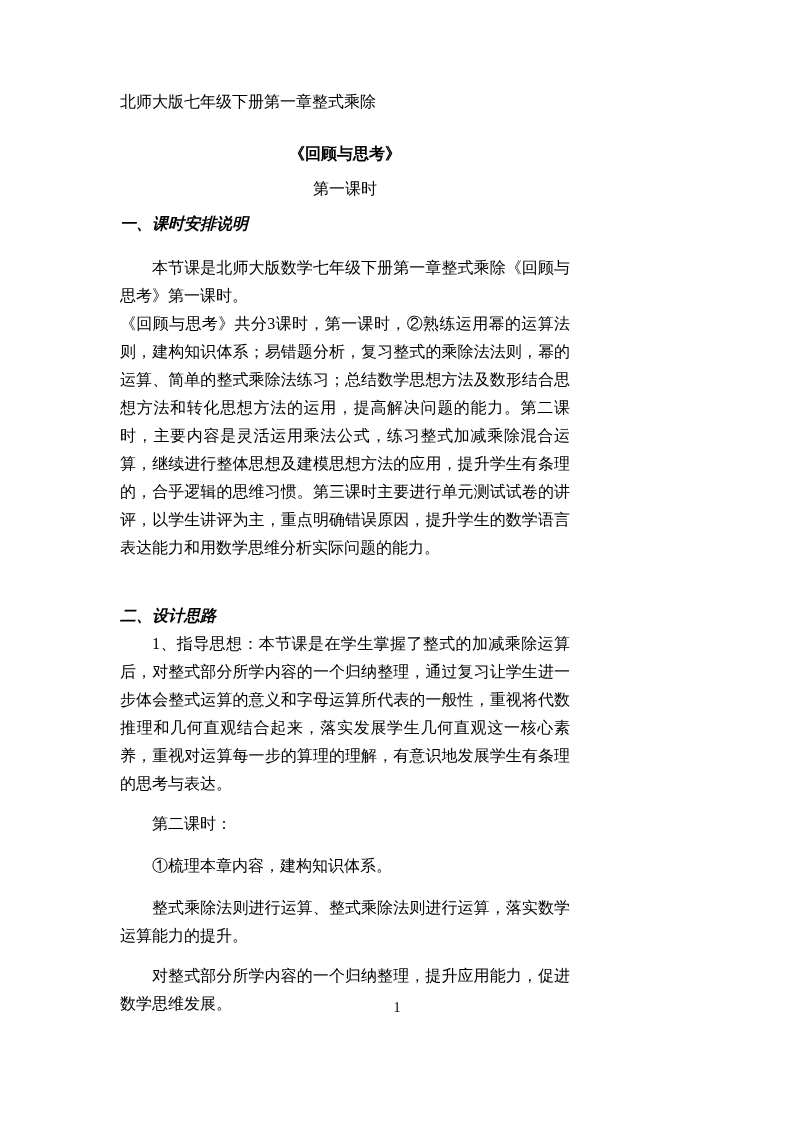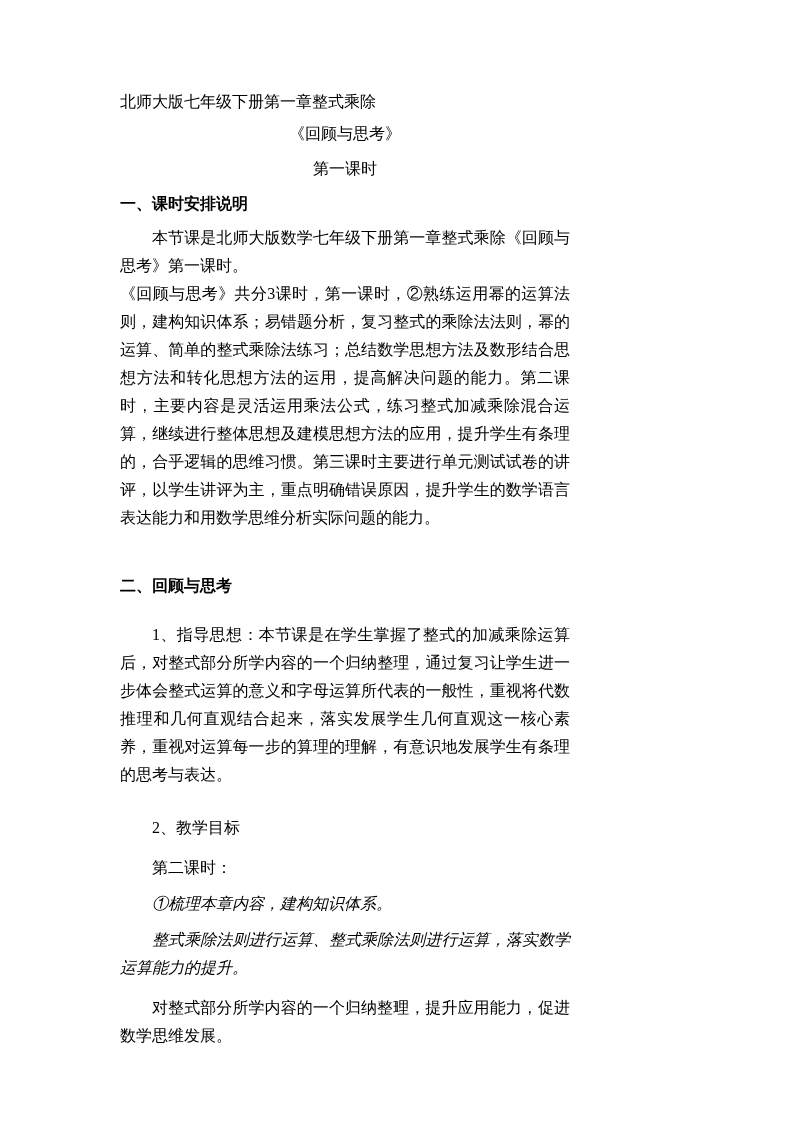--- a/index.html
+++ b/index.html
@@ -19,43 +19,44 @@
     box-sizing: border-box;
     padding: 88px 118px 0 120px;
     overflow: hidden;
   }
   .doc-header-line {
     text-align: left;
     font-weight: normal;
   }
   .doc-title {
     text-align: center;
-    font-weight: normal;
-    margin-top: 4px;
+    font-weight: bold;
+    margin-top: 24px;
   }
   .doc-subtitle {
     text-align: center;
     margin-top: 7px;
     font-family: Liberation Serif, serif;
   }
   .sec-heading {
     font-weight: bold;
     margin-top: 7px;
+    font-style: italic;
   }
   .para {
     margin: 0;
     text-align: justify;
   }
   .indent {
     text-indent: 2em;
   }
-  .mt6  { margin-top: 6px; }
+  .mt6  { margin-top: 16px; }
   .mt12 { margin-top: 12px; }
-  .mt14 { margin-top: 8px; font-style: italic; }
-  .mt15 { margin-top: 21px; }
+  .mt14 { margin-top: 14px; }
+  .mt15 { margin-top: 0; }
   .mt25 { margin-top: 25px; }
   .mt40 { margin-top: 40px; }
   .footer {
     position: absolute;
     left: 0;
     top: 998px;
     width: 794px;
     text-align: center;
     font-size: 14px;
     line-height: 20px;
@@ -71,25 +72,24 @@
   <div class="doc-title">《回顾与思考》</div>
 
   <div class="doc-subtitle">第一课时</div>
 
   <div class="sec-heading">一、课时安排说明</div>
 
   <p class="para indent mt6">本节课是北师大版数学七年级下册第一章整式乘除《回顾与思考》第一课时。</p>
 
   <p class="para">《回顾与思考》共分3课时，第一课时，②熟练运用幂的运算法则，建构知识体系；易错题分析，复习整式的乘除法法则，幂的运算、简单的整式乘除法练习；总结数学思想方法及数形结合思想方法和转化思想方法的运用，提高解决问题的能力。第二课时，主要内容是灵活运用乘法公式，练习整式加减乘除混合运算，继续进行整体思想及建模思想方法的应用，提升学生有条理的，合乎逻辑的思维习惯。第三课时主要进行单元测试试卷的讲评，以学生讲评为主，重点明确错误原因，提升学生的数学语言表达能力和用数学思维分析实际问题的能力。</p>
 
-  <div class="sec-heading mt40">二、回顾与思考</div>
+  <div class="sec-heading mt40">二、设计思路</div>
 
   <p class="para indent mt15">1、指导思想：本节课是在学生掌握了整式的加减乘除运算后，对整式部分所学内容的一个归纳整理，通过复习让学生进一步体会整式运算的意义和字母运算所代表的一般性，重视将代数推理和几何直观结合起来，落实发展学生几何直观这一核心素养，重视对运算每一步的算理的理解，有意识地发展学生有条理的思考与表达。</p>
 
-  <p class="para indent mt25">2、教学目标</p>
 
   <p class="para indent mt12">第二课时：</p>
 
   <p class="para indent mt14">①梳理本章内容，建构知识体系。</p>
 
   <p class="para indent mt14">整式乘除法则进行运算、整式乘除法则进行运算，落实数学运算能力的提升。</p>
 
   <p class="para indent mt12">对整式部分所学内容的一个归纳整理，提升应用能力，促进数学思维发展。</p>
 
   <div class="footer">1</div>

